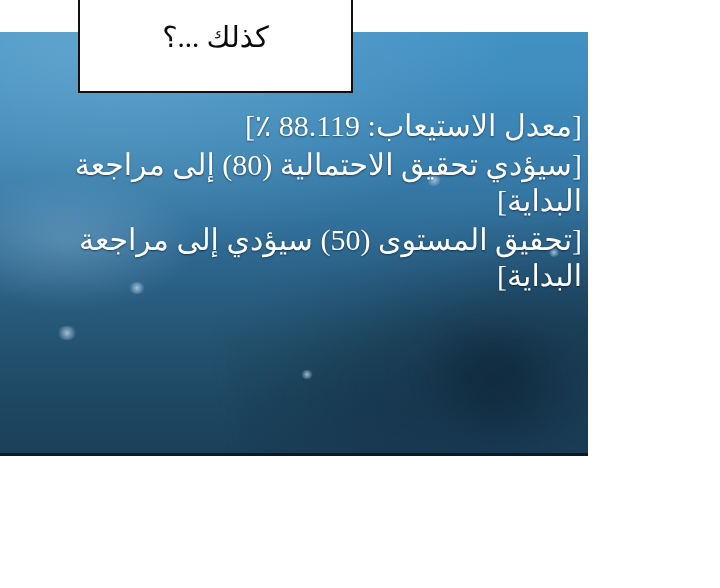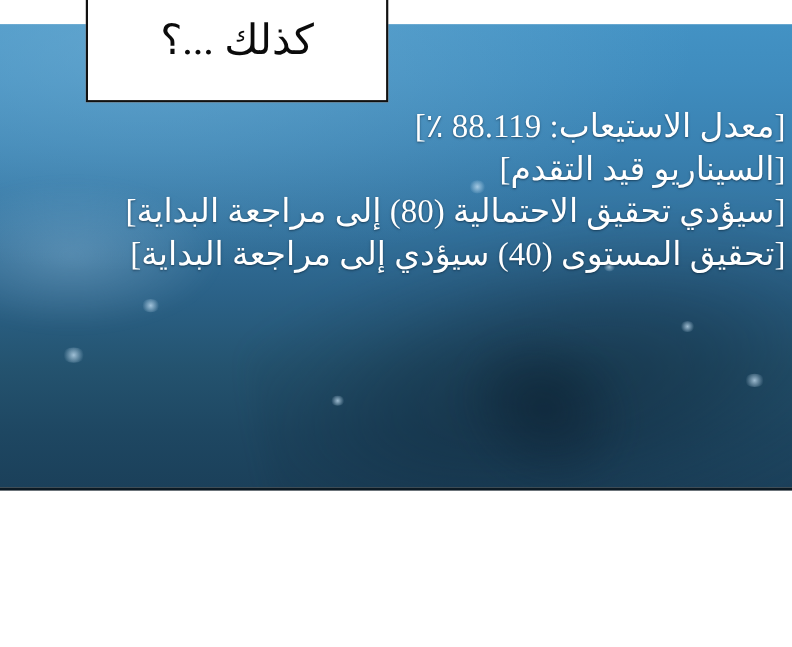--- a/index.html
+++ b/index.html
@@ -20,22 +20,22 @@
   #page {
     position: absolute;
     inset: 0;
     background: #ffffff;
   }
 
   
   #media-panel {
     position: absolute;
     left: 0;
-    top: 22px;
-    width: 720px;
+    top: 32px;
+    width: 588px;
     height: 421px;
     overflow: hidden;
     border-bottom: 3px solid #0c1a24;
     background:
       radial-gradient(120% 85% at 18% 4%, rgba(120,180,215,0.55) 0%, rgba(120,180,215,0) 58%),
       linear-gradient(180deg,
         #4392c4 0%,
         #3f8cbe 12%,
         #3a82b2 26%,
         #33739f 42%,
@@ -125,21 +125,21 @@
     background: #ffffff;
     border: 2px solid #111111;
     box-sizing: border-box;
     display: flex;
     align-items: center;
     justify-content: center;
     z-index: 5;
   }
   #speech-text {
     color: #0b0b0b;
-    font-size: 38px;
+    font-size: 29px;
     line-height: 1.1;
     direction: rtl;
     unicode-bidi: isolate;
     text-align: center;
     padding-bottom: 14px;
   }
 </style>
 </head>
 <body>
 
@@ -154,23 +154,22 @@
     <span class="mote" style="left:426px;top:142px;width:16px;height:12px;"></span>
     <span class="mote" style="left:548px;top:216px;width:12px;height:9px;"></span>
     <span class="mote" style="left:618px;top:270px;width:14px;height:10px;"></span>
     <span class="mote" style="left:128px;top:250px;width:18px;height:12px;"></span>
     <span class="mote" style="left:56px;top:294px;width:22px;height:14px;"></span>
     <span class="mote" style="left:676px;top:318px;width:20px;height:12px;"></span>
     <span class="mote" style="left:300px;top:338px;width:14px;height:9px;"></span>
 
     <div id="caption-block">
       <span class="caption-line">[معدل الاستيعاب: 88.119 ٪]</span>
-      <span class="caption-line">[السيناريو قيد التقدم]</span>
       <span class="caption-line">[سيؤدي تحقيق الاحتمالية (80) إلى مراجعة البداية]</span>
-      <span class="caption-line">[تحقيق المستوى (40) سيؤدي إلى مراجعة البداية]</span>
+      <span class="caption-line">[تحقيق المستوى (50) سيؤدي إلى مراجعة البداية]</span>
     </div>
 
   </div>
 
   <div id="speech-box">
     <span id="speech-text">كذلك ...؟</span>
   </div>
 
 </div>
 

